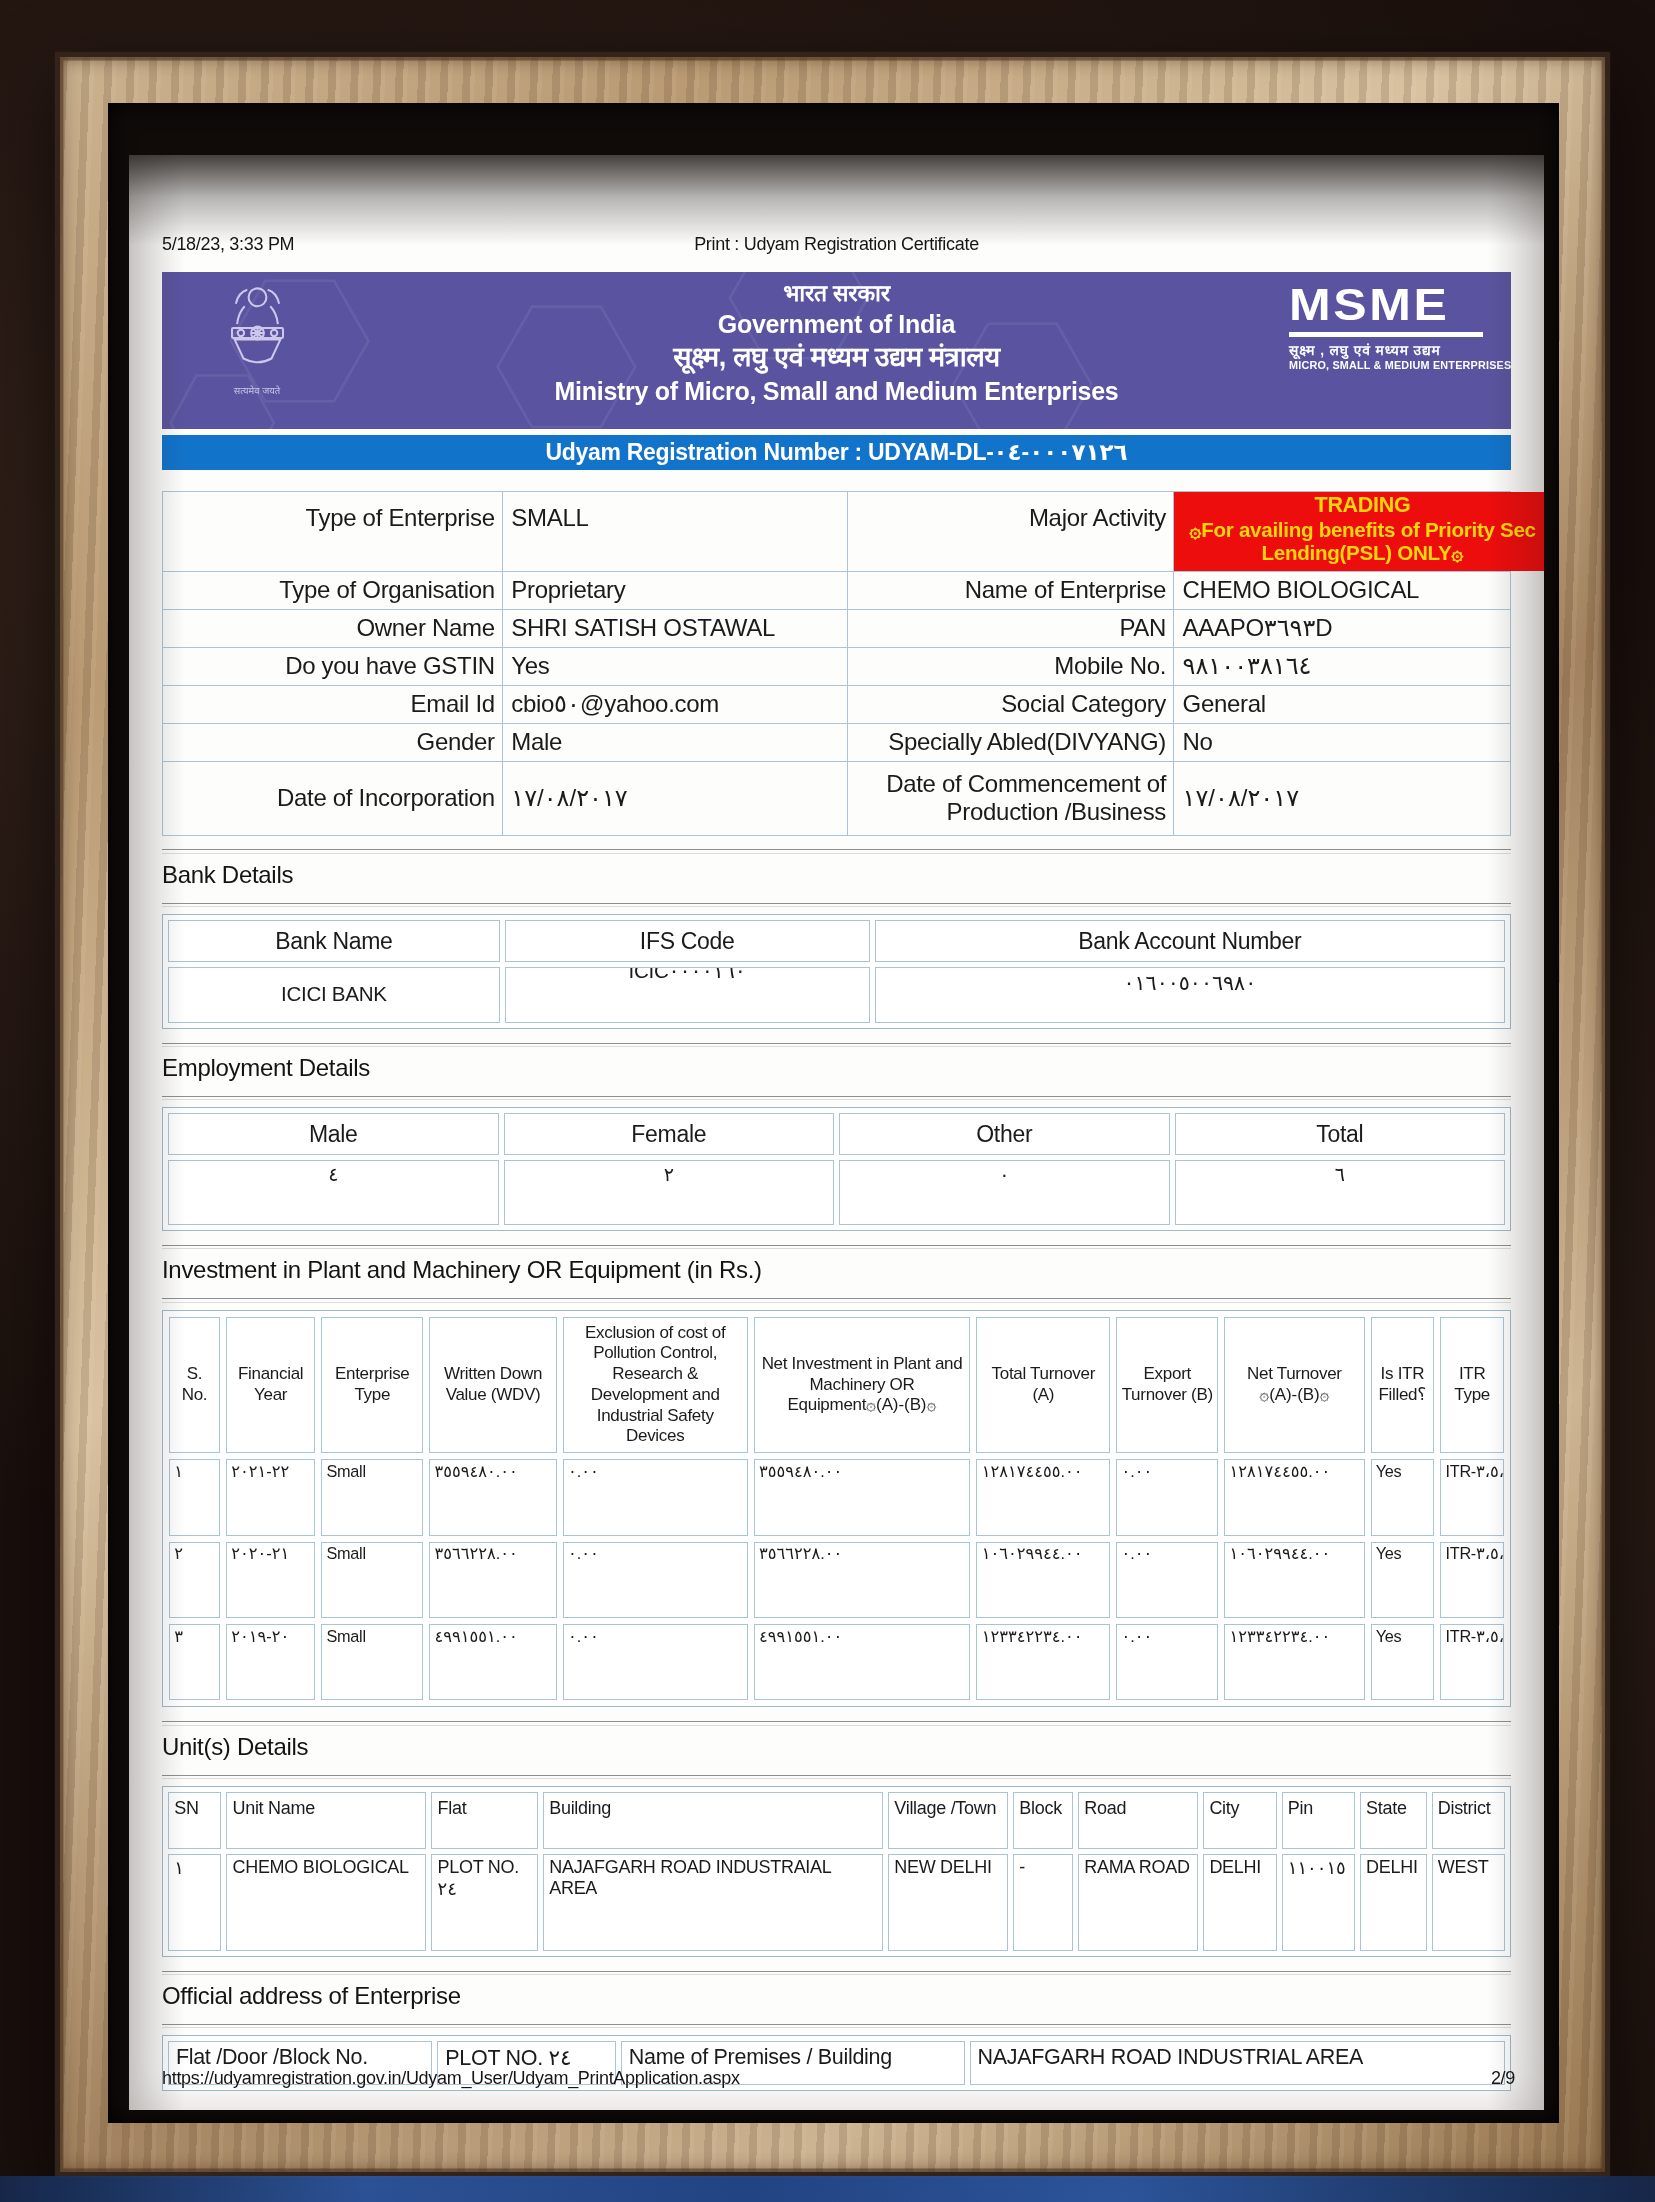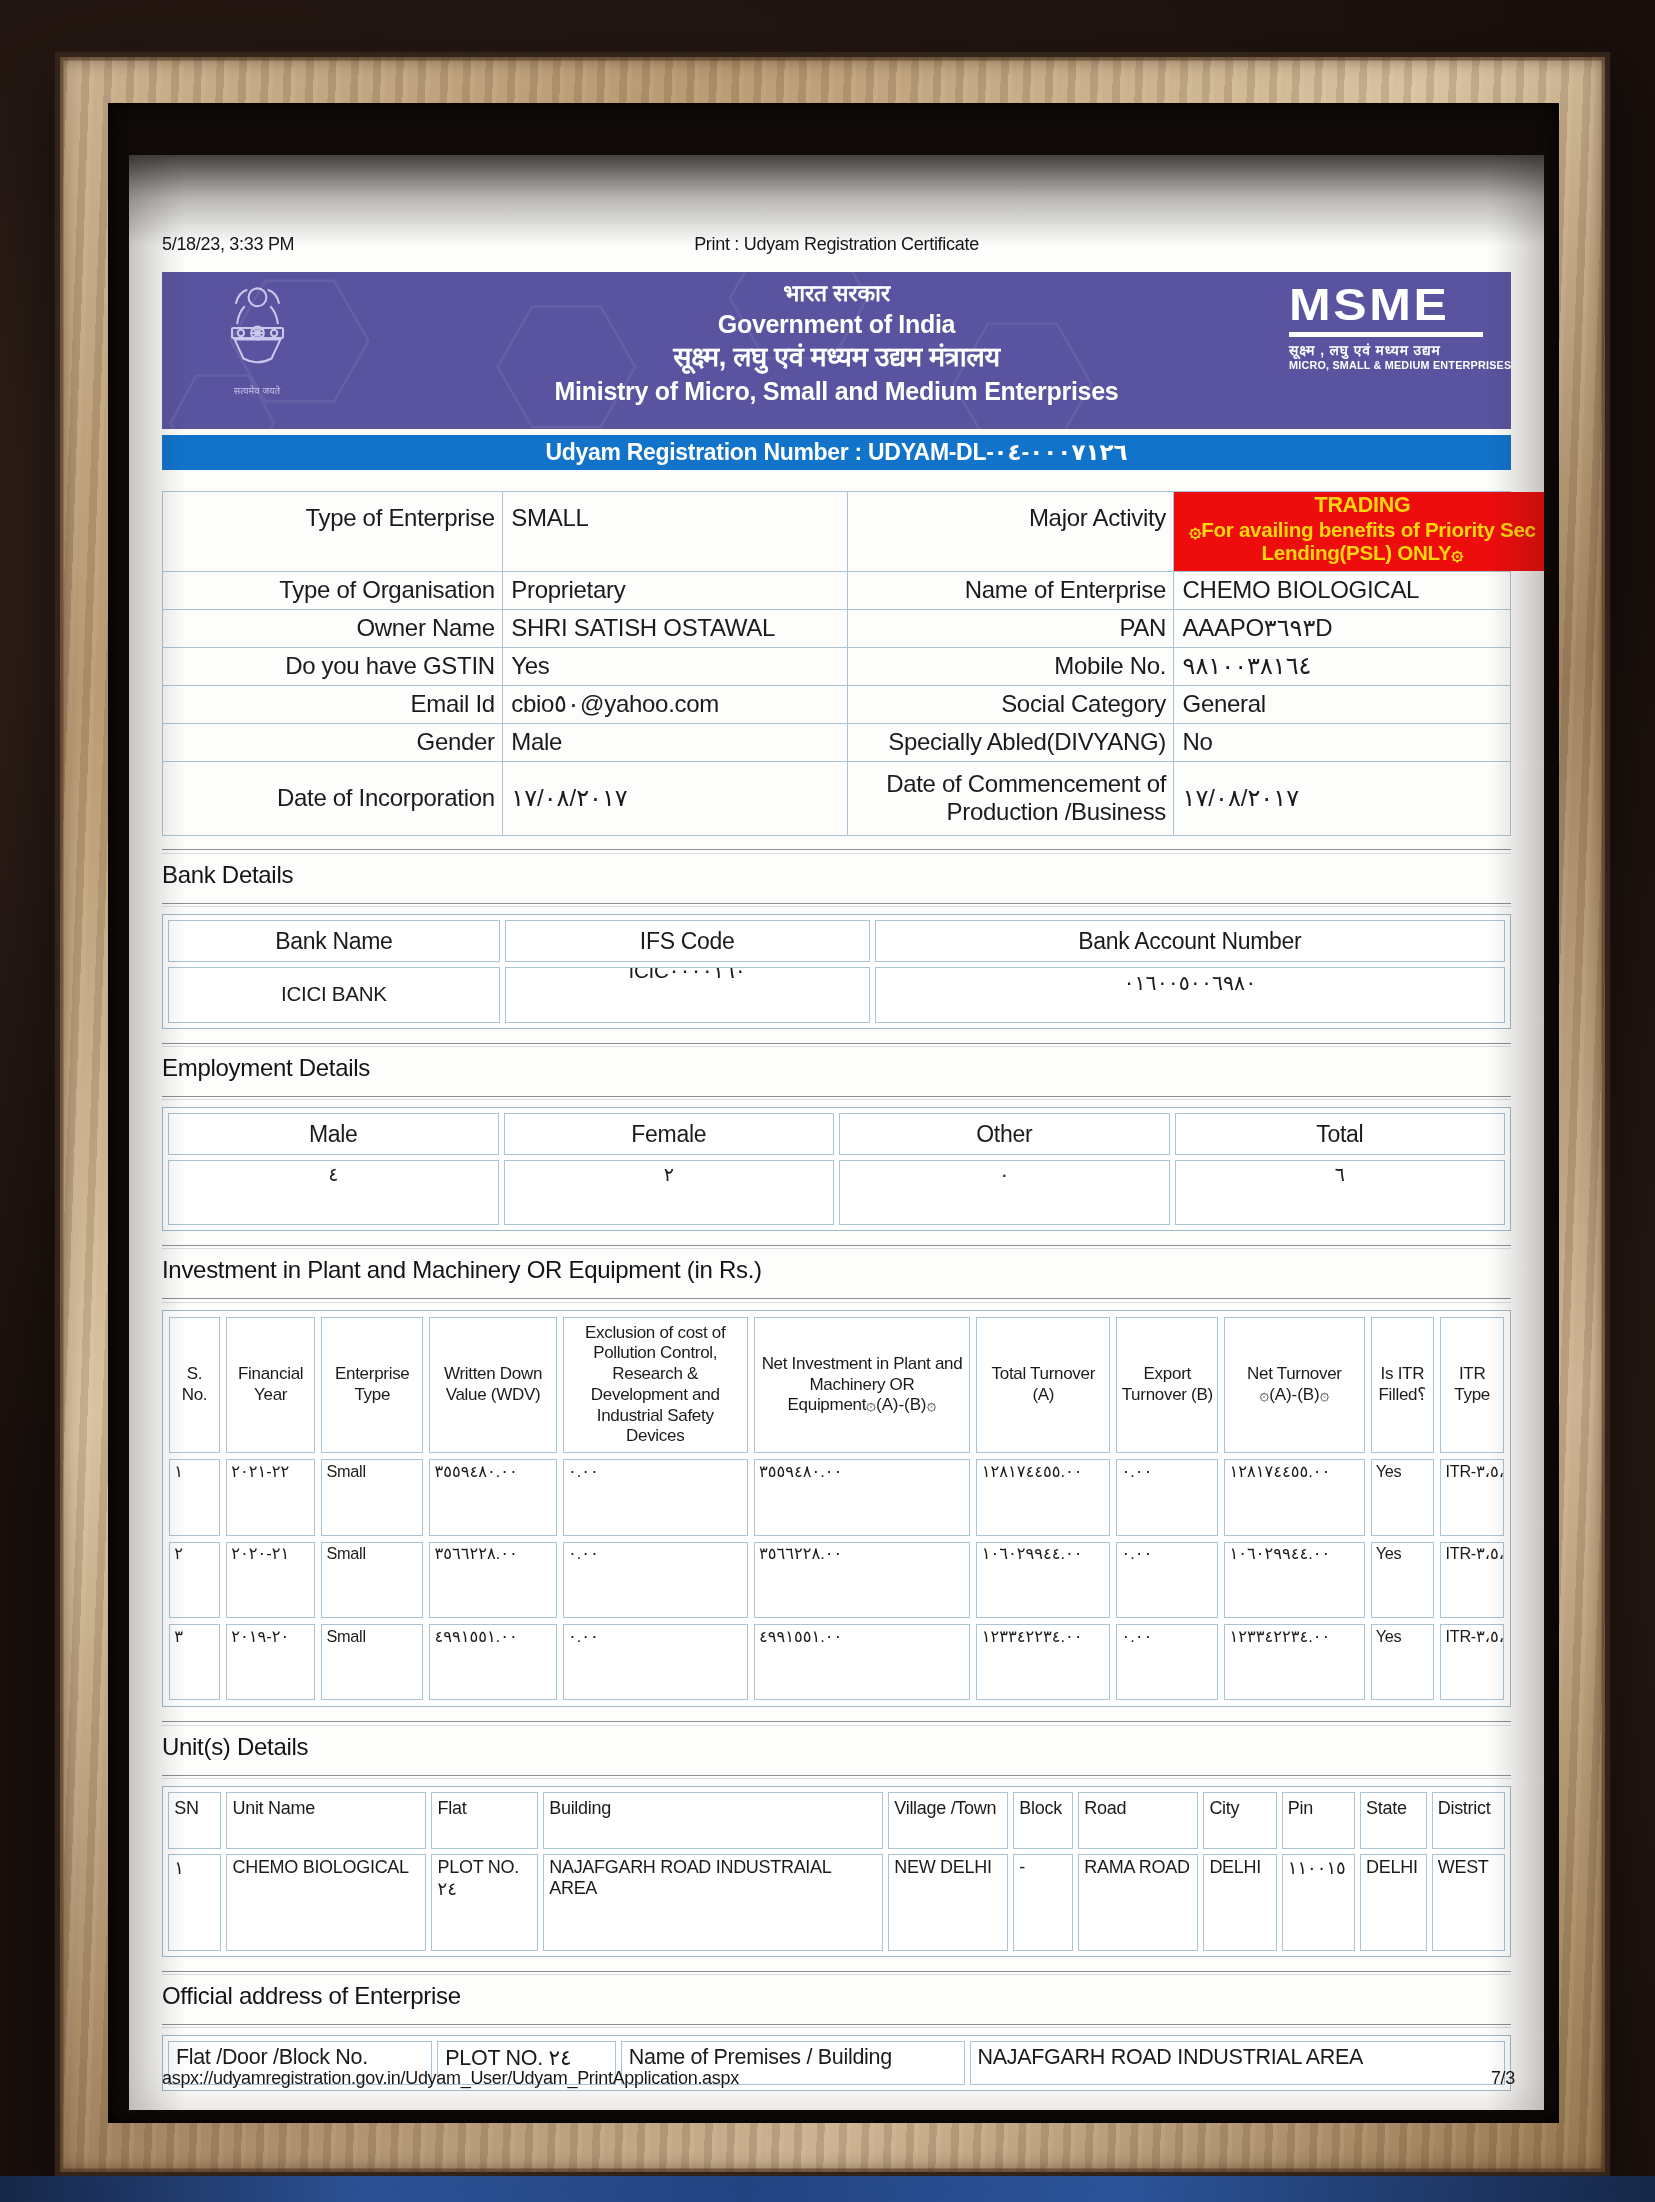--- a/index.html
+++ b/index.html
@@ -415,20 +415,20 @@
           <td>Name of Premises / Building</td>
           <td>NAJAFGARH ROAD INDUSTRIAL AREA</td>
         </tr>
 
       </tbody>
         </table>
 
     </div>
 
     <div class="doc-footer">
-      <span>aspx://udyamregistration.gov.in/Udyam_User/Udyam_PrintApplication.aspx</span>
-      <span>7/3</span>
+      <span>https://udyamregistration.gov.in/Udyam_User/Udyam_PrintApplication.aspx</span>
+      <span>2/9</span>
     </div>
   </div>
 
   <div class="bottom-strip"></div>
 </div>
 
 
 </body></html>

